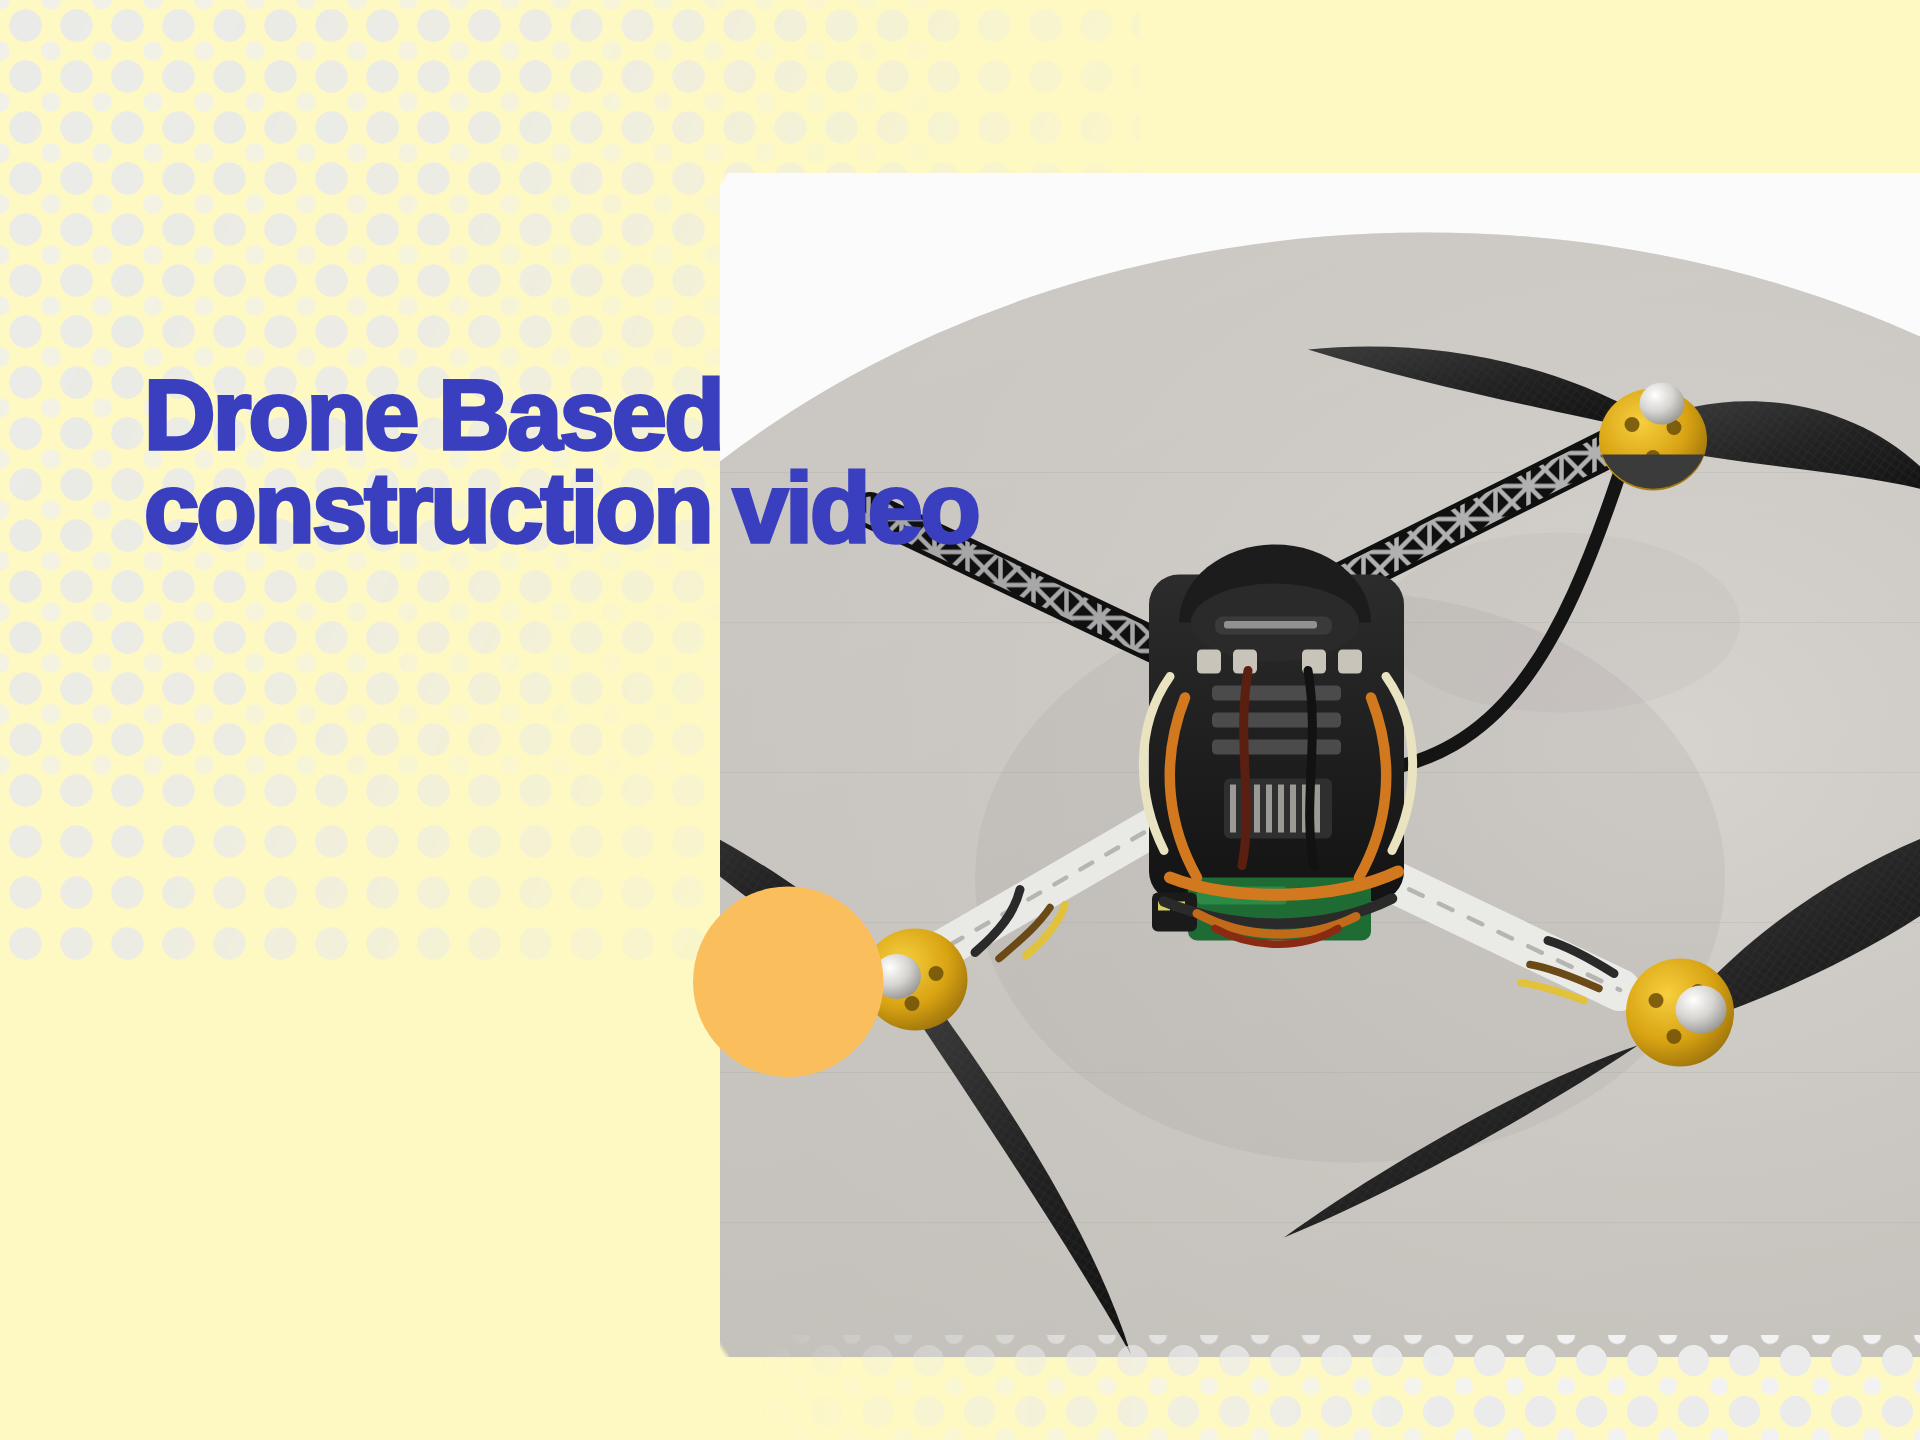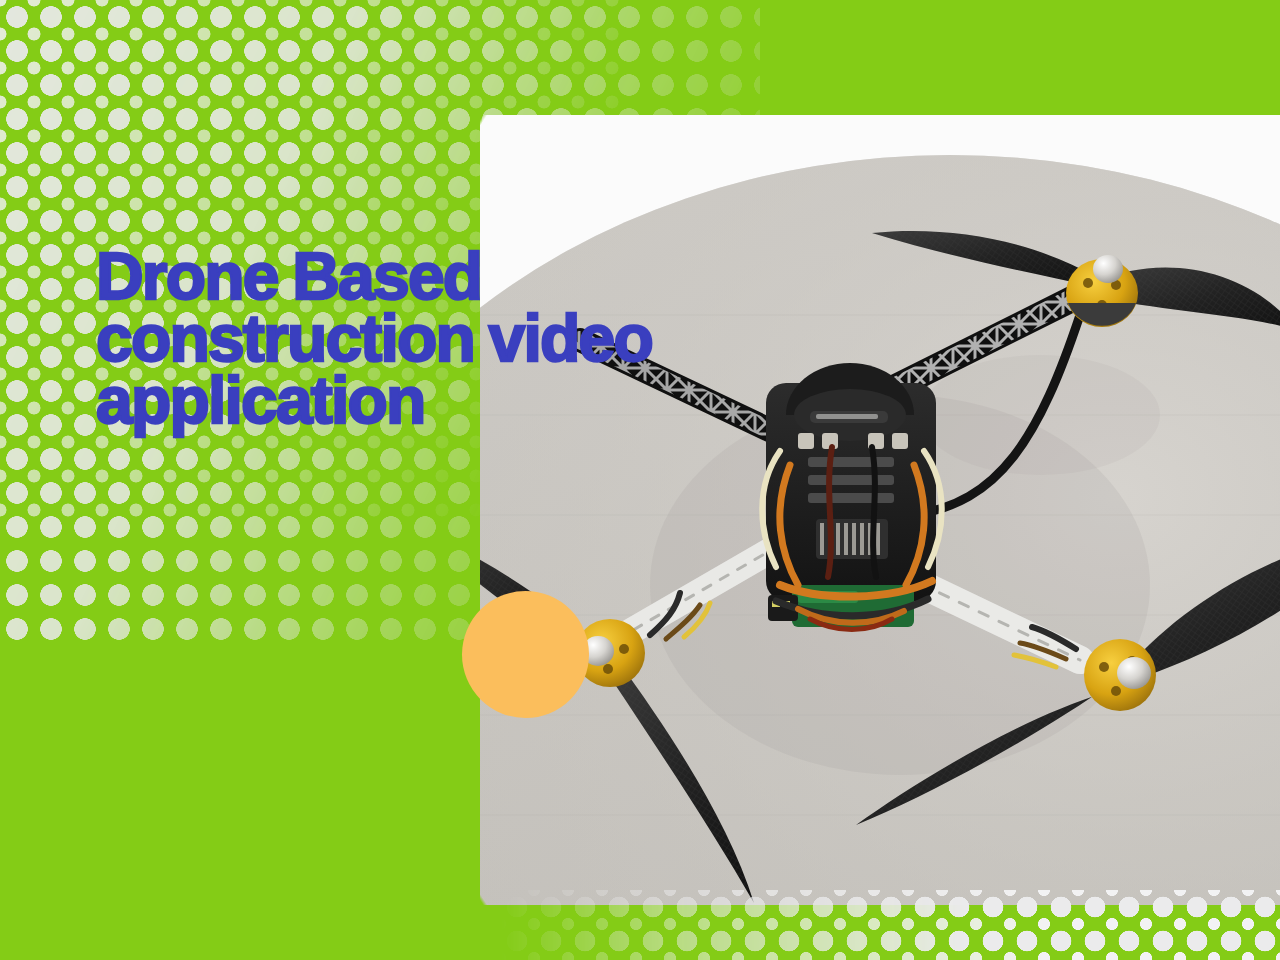--- a/index.html
+++ b/index.html
@@ -72,21 +72,21 @@
     text-align:left;
     font-stretch:condensed;
     -webkit-text-stroke:2.4px currentColor;
     word-spacing:-2px;
   }
   #headline .ln{display:block;white-space:nowrap;}
 </style>
 </head>
 <body>
 
-<div id="stage" style="background: #84cc16; text-decoration: underline;">
+<div id="stage" style="background: #fef9c3; text-decoration: underline;">
 
   <div class="dots" id="dots-topleft"></div>
   <div class="dots" id="dots-topleft-small"></div>
 
   <div id="photo-panel">
     <svg id="photo-svg" viewBox="0 0 800 790" xmlns="http://www.w3.org/2000/svg">
       <defs>
         <linearGradient id="tableGrad" x1="0" y1="0" x2="0.35" y2="1">
           <stop offset="0" stop-color="#cfccc7"></stop>
           <stop offset="0.45" stop-color="#c8c5c0"></stop>
@@ -279,19 +279,18 @@
         </g>
       </g>
     </svg>
   </div>
 
   <div id="accent-circle" style="background: rgb(251, 190, 92);"></div>
 
   <h1 id="headline" style="color: rgb(58, 63, 191);">
     <span class="ln">Drone Based</span>
     <span class="ln">construction video</span>
-    <span class="ln">application</span>
   </h1>
 
   <div class="dots" id="dots-bottomright"></div>
   <div class="dots" id="dots-bottomright-small"></div>
 
 </div>
 
 </body></html>

